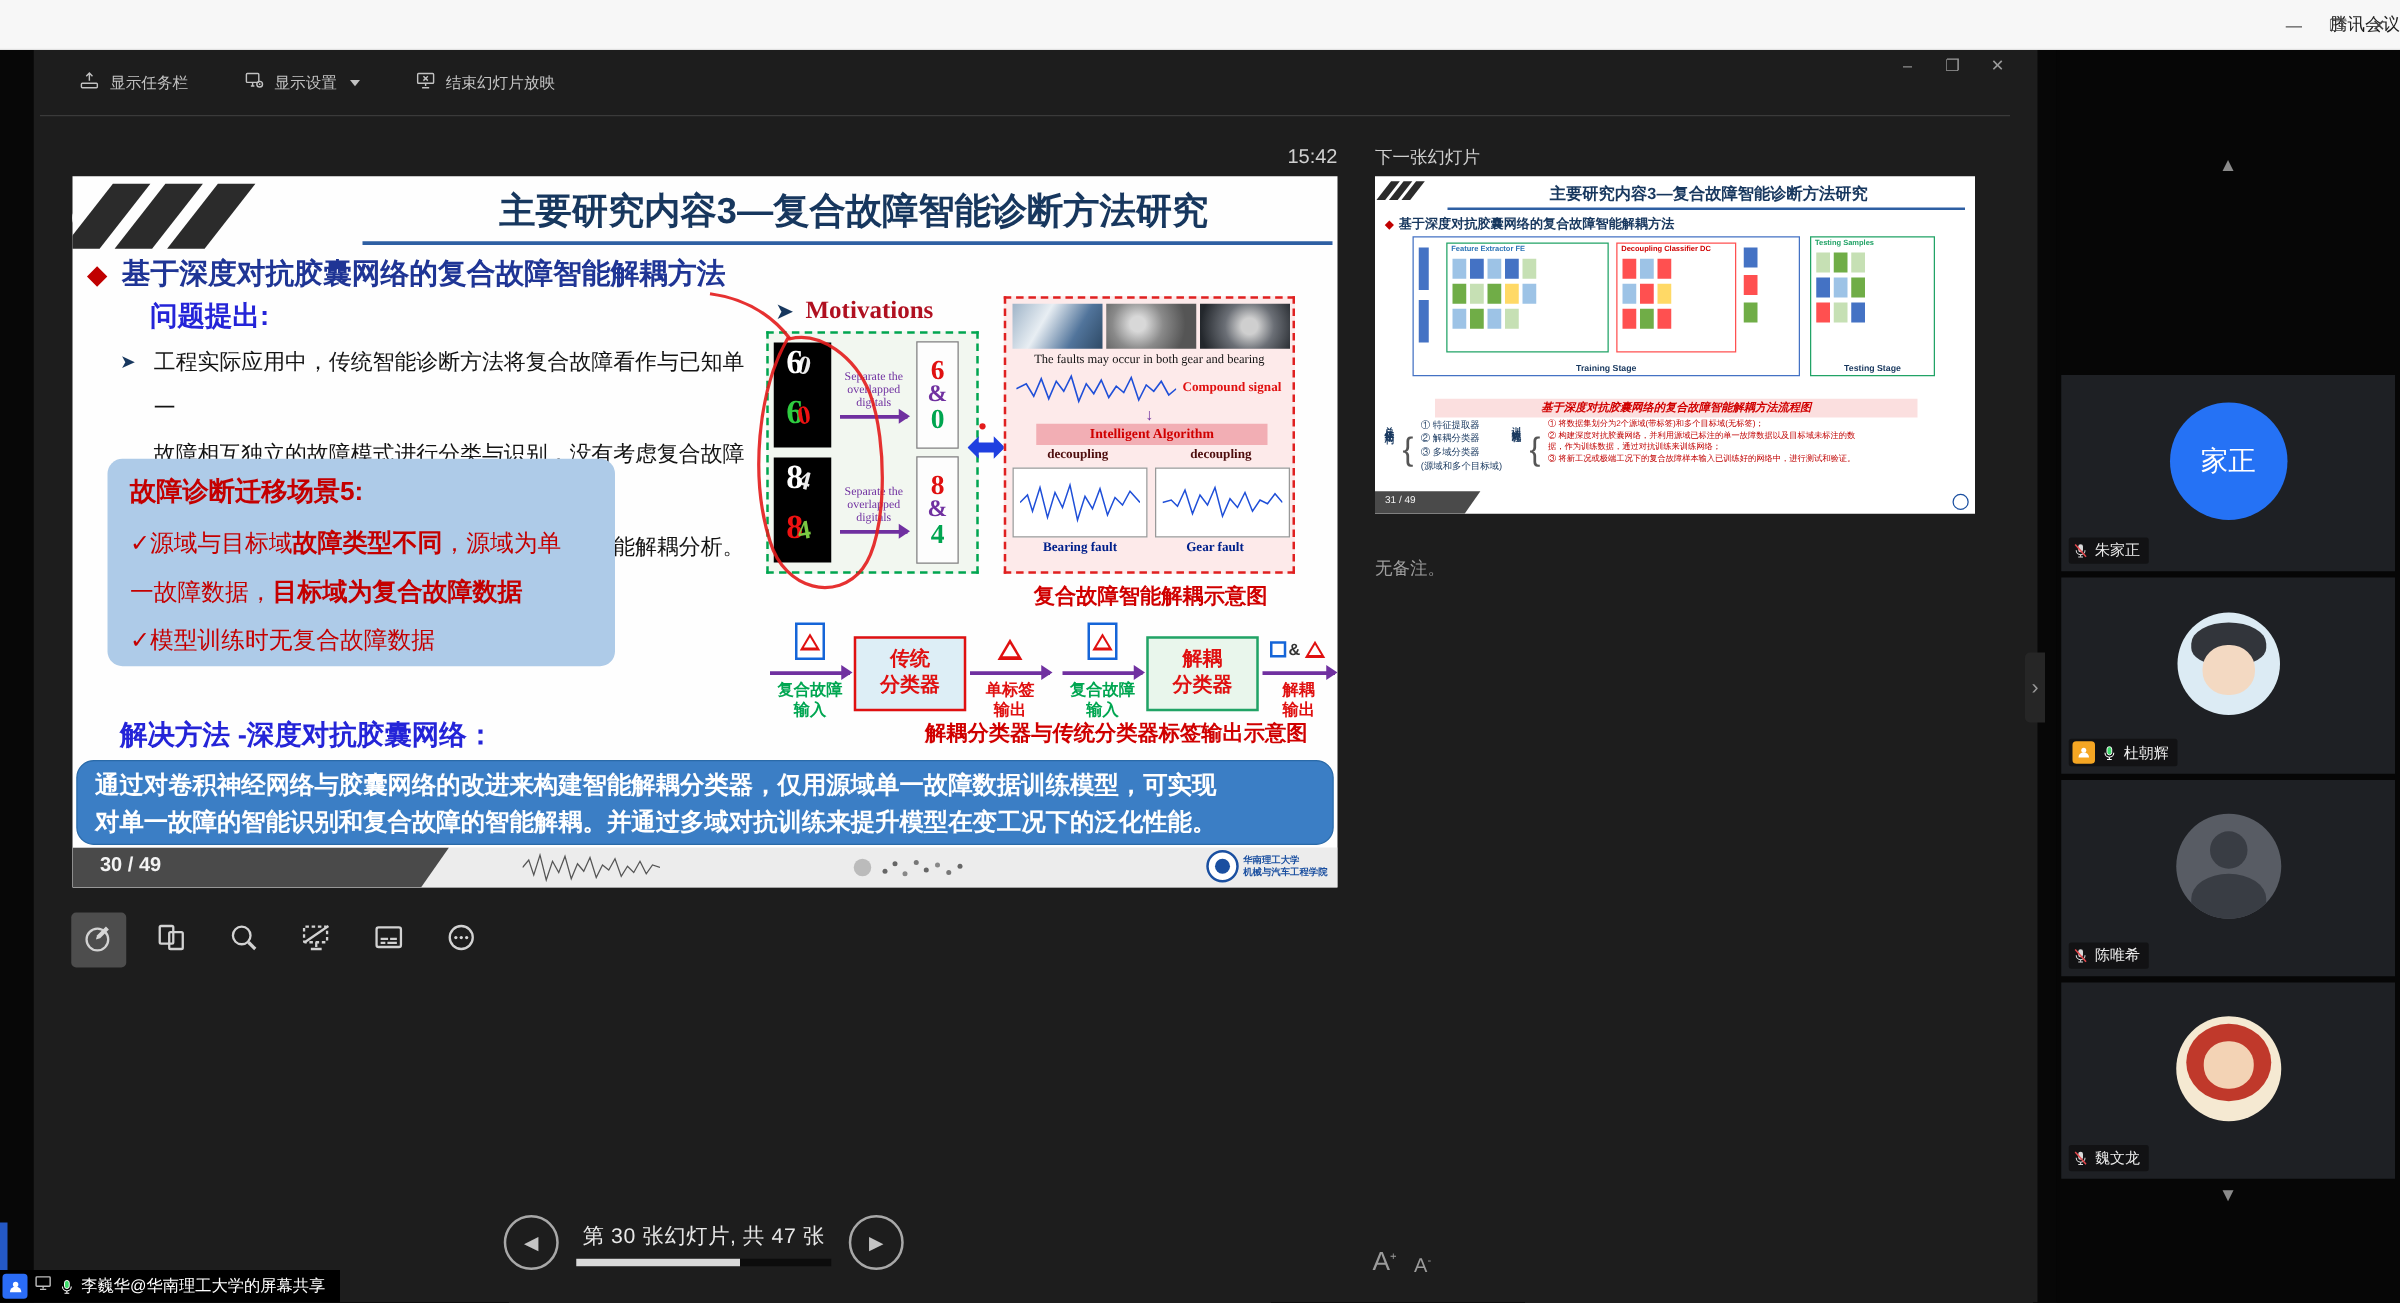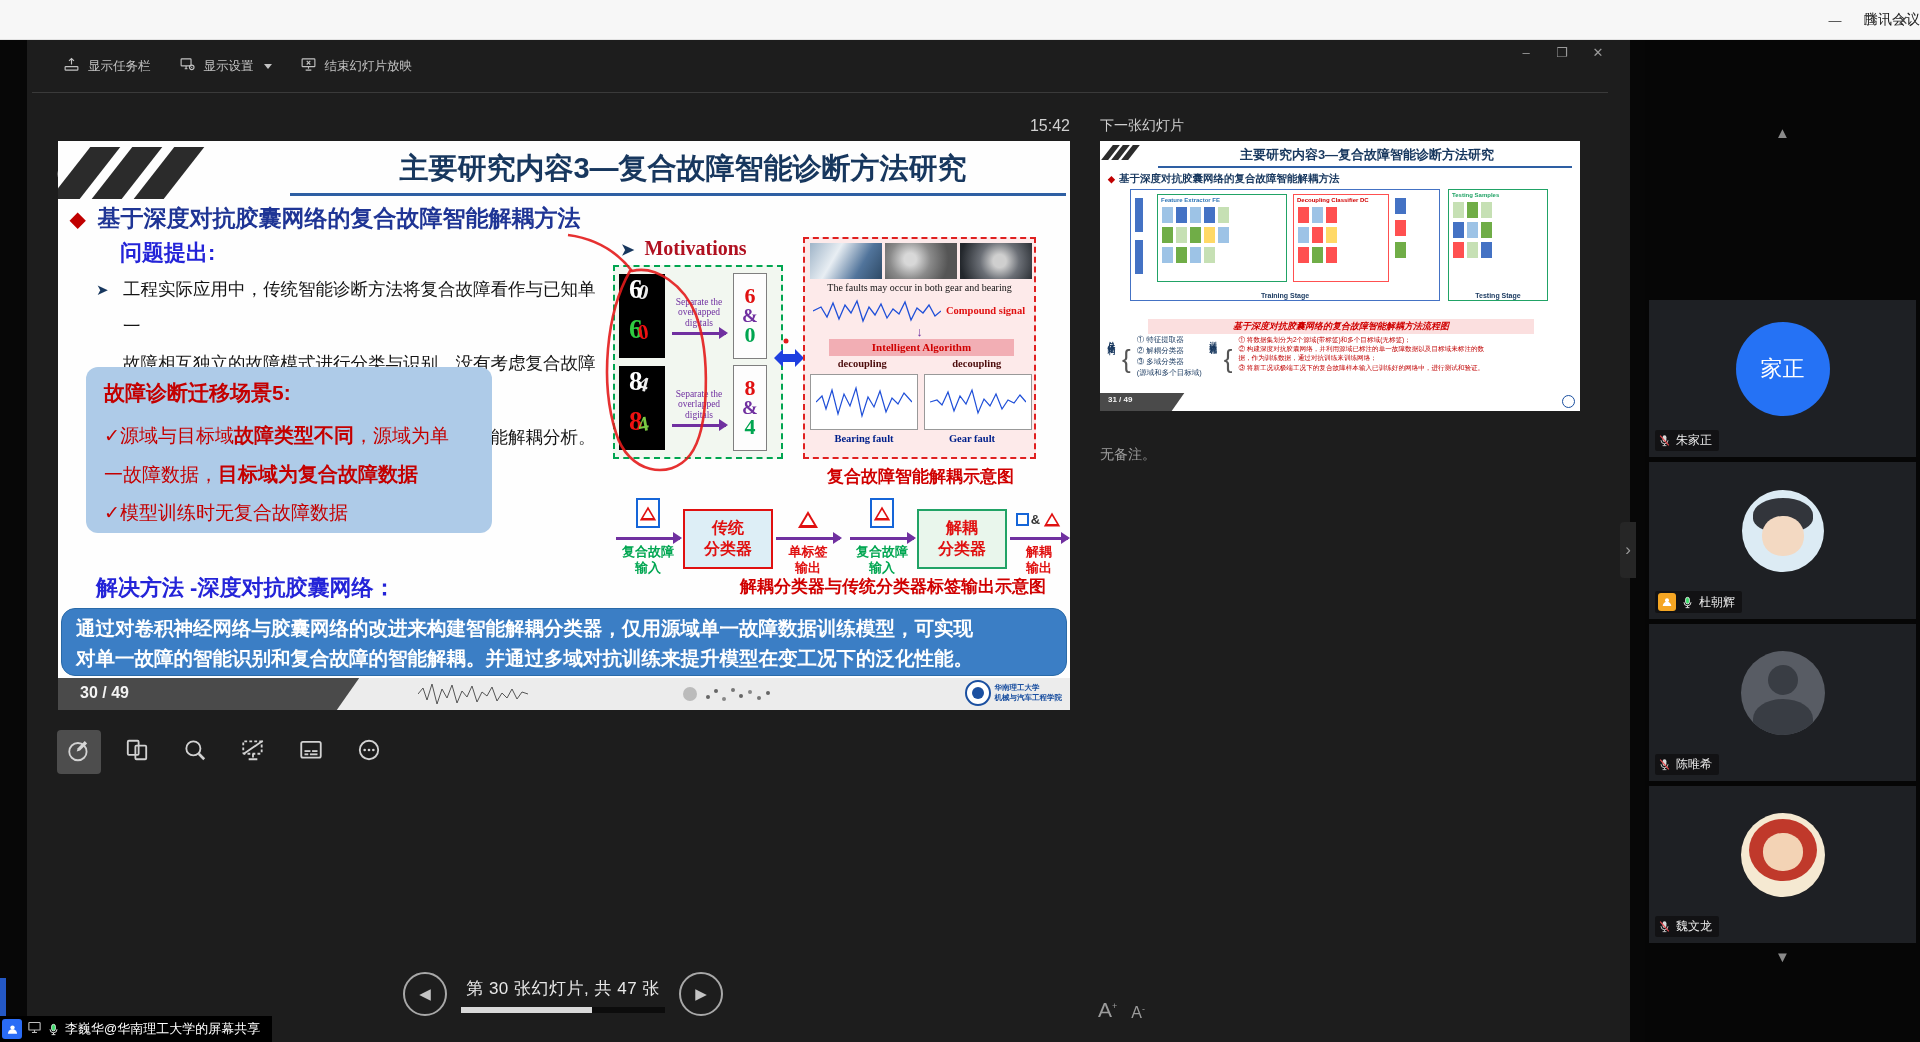--- a/index.html
+++ b/index.html
@@ -13,21 +13,21 @@
     border-bottom:1px solid #e2e2e2; }
   .titlebar .t { position:absolute; left:0; right:0; top:11px; text-align:right; font-size:14px; color:#1b1b1b; }
   .oswin { position:absolute; top:0; right:0; height:40px; display:flex; }
   .oswin span { width:34px; height:40px; display:flex; align-items:center; justify-content:center;
     color:#444; font-size:13px; cursor:default; }
 
   
   .appwindow { position:absolute; left:27px; top:40px; width:1603px; height:1002px; background:#1d1d1d; }
   .appctl { position:absolute; top:5px; right:22px; display:flex; gap:16px; }
   .appctl span { color:#9a9a9a; font-size:13px; width:20px; text-align:center; }
-  .ptoolbar { position:absolute; left:36px; top:16px; display:flex; gap:28px; align-items:center; }
+  .ptoolbar { position:absolute; left:36px; top:16px; display:flex; gap:44px; align-items:center; }
   .ptool { display:flex; align-items:center; gap:8px; color:#c2c2c2; font-size:12.5px; cursor:default; }
   .ptool svg { stroke:#c2c2c2; fill:none; stroke-width:1.6; }
   .caret { width:0; height:0; border-left:4.5px solid transparent; border-right:4.5px solid transparent;
     border-top:5px solid #c2c2c2; margin-left:2px; }
   .pdivider { position:absolute; left:5px; top:52px; width:1576px; height:1px; background:#3a3a3a; }
 
   .timerrow { position:absolute; left:30px; top:77px; display:flex; align-items:flex-end; gap:15px; color:#d0d0d0;margin-top:48px; }
   .timer { font-size:16px; letter-spacing:.5px; }
   .pausebtn { display:flex; gap:3px; }
   .pausebtn i { display:block; width:3px; height:13px; background:#c0c0c0; }
@@ -194,21 +194,21 @@
   .ms-lcol { position:absolute; left:4px; top:8px; display:flex; flex-direction:column; gap:8px; }
   .ms-rcol { position:absolute; left:264px; top:8px; display:flex; flex-direction:column; gap:6px; }
   .ms-cap { position:absolute; left:48px; top:178px; width:386px; text-align:center; font-size:9px;
     font-weight:bold; color:#d00000; background:#fbdfdf; padding:1px 0;font-style:italic; }
   .ms-info { position:absolute; left:6px; top:194px; width:470px; display:flex; gap:6px; }
   .ms-vlabel { writing-mode:vertical-rl; font-size:7.5px; font-weight:bold; color:#17375e; letter-spacing:2px; }
   .ms-brace { font-size:26px; color:#555; font-weight:200; line-height:48px; }
   .ms-struct { font-size:7.5px; color:#17375e; line-height:1.45; white-space:nowrap; }
   .ms-proc { font-size:6.6px; color:#c00000; line-height:1.4; width:250px; }
   .ms-band { position:absolute; left:-8px; top:252px; width:86px; height:18px; background:#4a4a4a; transform:skewX(-35deg); }
-  .ms-page { position:absolute; left:8px; top:254px; font-size:8px; font-weight:bold; color:#f3f3f3; }
+  .ms-page { position:absolute; left:8px; top:254px; font-size:8px; font-weight:normal; color:#f3f3f3; }
   .ms-strip { position:absolute; left:0; top:252px; width:480px; height:18px; background:#ececec; z-index:-1; }
   .ms-mlogo { position:absolute; right:5px; top:254px; width:13px; height:13px; border-radius:50%;
     border:1.5px solid #1a4fa0; }
 
   
   .sidebar { position:absolute; left:1645px; top:40px; width:275px; height:1002px; background:#060606; }
   .scrollarrow { position:absolute; left:0; width:275px; text-align:center; color:#8a8a8a; font-size:15px; }
   .tile { position:absolute; left:4px; width:267px; height:150px; background:#1e2024; overflow:hidden; }
   .tile.video { border:2px solid #27b36b; }
   .vscene { position:absolute; inset:0;

